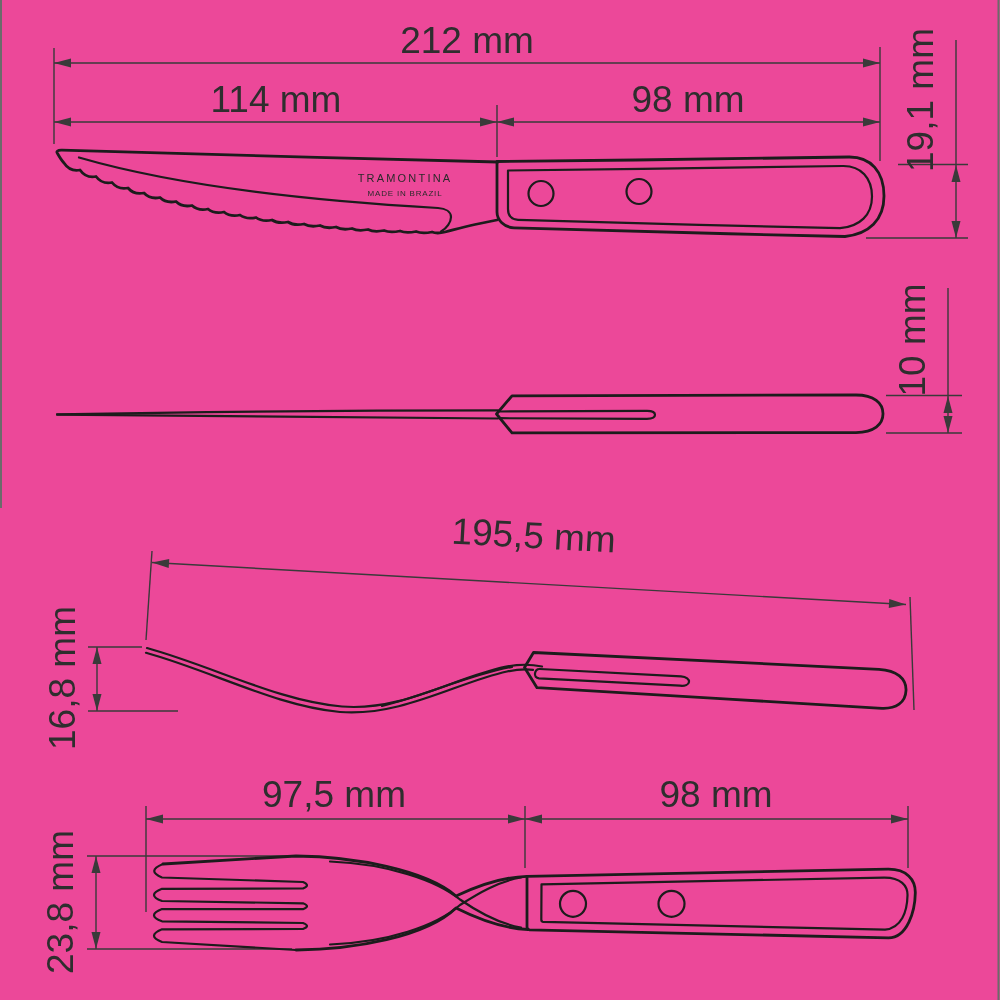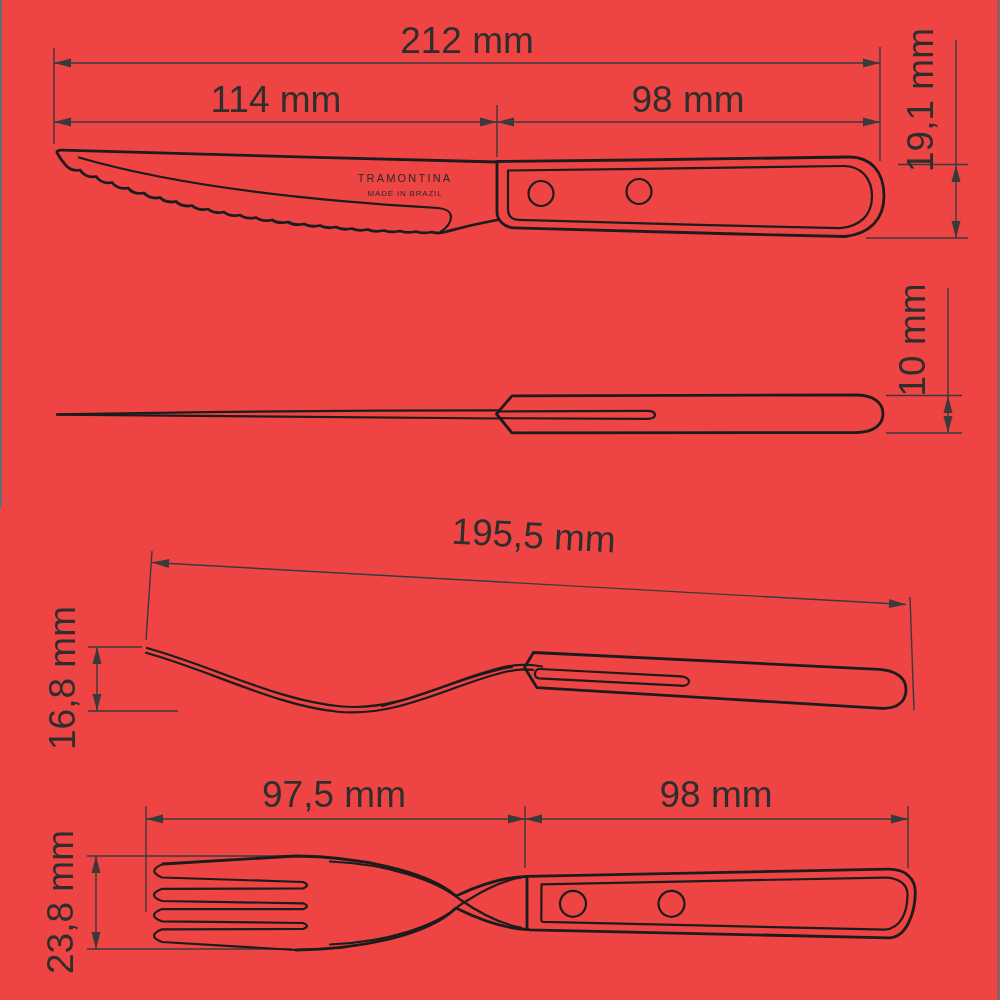--- a/index.html
+++ b/index.html
@@ -1,16 +1,16 @@
 <!DOCTYPE html>
 <html><head>
 <meta charset="utf-8">
 <style>
   html,body{margin:0;padding:0;background:#ffffff;}
-  #stage{position:relative;width:1000px;height:1000px;background:#ef4444;overflow:hidden;
+  #stage{position:relative;width:1000px;height:1000px;background:#ec4899;overflow:hidden;
          font-family:"Liberation Sans", sans-serif;}
   svg{display:block;}
   .outline{fill:none;stroke:#1c1c1c;stroke-width:2.8;stroke-linecap:round;stroke-linejoin:round;}
   .outline-thin{fill:none;stroke:#1c1c1c;stroke-width:2.2;stroke-linecap:round;stroke-linejoin:round;}
   .dimline{fill:none;stroke:#3a3a3a;stroke-width:1.4;}
   .extline{fill:none;stroke:#3a3a3a;stroke-width:1.4;}
   .arrow{fill:#3a3a3a;stroke:none;}
   .dimtext{fill:#2e2e2e;font-size:37px;font-family:"Liberation Sans", sans-serif;}
   .brandtext{fill:#2a2a2a;font-size:11px;letter-spacing:2.2px;font-family:"Liberation Sans", sans-serif;}
   .brandtext2{fill:#2a2a2a;font-size:8px;letter-spacing:0.8px;font-family:"Liberation Sans", sans-serif;}

